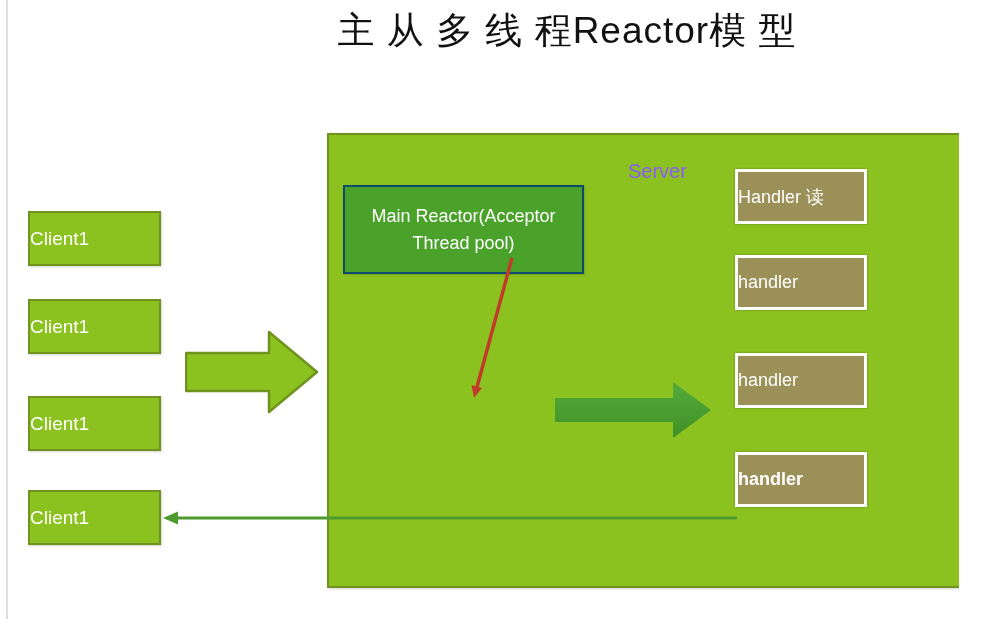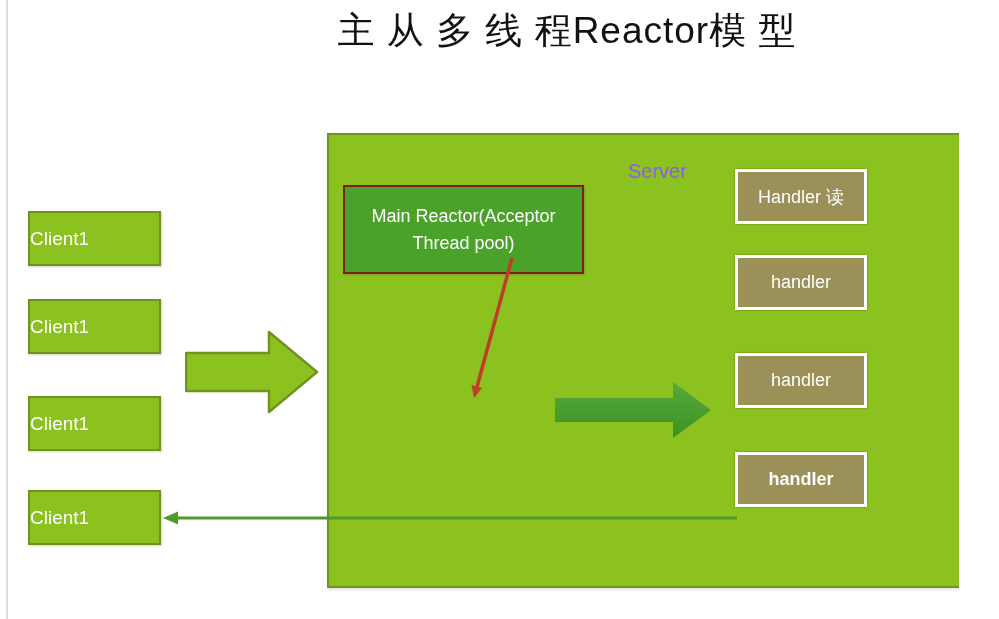--- a/index.html
+++ b/index.html
@@ -12,38 +12,38 @@
     padding-left:135px;box-sizing:border-box;
     font-size:37px;font-weight:500;color:#111;letter-spacing:1px;white-space:nowrap;}
 
   
   .server-panel{position:absolute;left:327px;top:133px;width:661px;height:455px;
     background:#8CC21F;border:2px solid #6F931E;box-sizing:border-box;
     box-shadow:1px 1px 3px rgba(0,0,0,0.18);}
   .server-label{position:absolute;left:628px;top:140px;font-size:20px;color:#8b5cf6;margin-top:20px;}
 
   
-  .reactor-box{position:absolute;background:#4BA22B;border:2px solid #7f1d1d;
+  .reactor-box{position:absolute;background:#4BA22B;border:2px solid #0c4a6e;
     box-sizing:border-box;color:#fff;font-size:18px;line-height:1.45;
     display:flex;align-items:center;text-align:center;
     padding:4px 8px;box-shadow:1px 1px 2px rgba(0,0,0,0.18);}
   .main-reactor{left:343px;top:185px;width:241px;height:89px;}
   .sub-reactor{left:342px;top:353px;width:185px;height:114px;}
 
   
   .client-box{position:absolute;left:28px;width:133px;height:55px;
     background:#8CC21F;border:2px solid #6F931E;box-sizing:border-box;
     color:#fff;font-size:19px;display:flex;align-items:center;justify-content:flex-start;
     box-shadow:1px 1px 2px rgba(0,0,0,0.18);}
   .client-1{top:211px;} .client-2{top:299px;} .client-3{top:396px;} .client-4{top:490px;}
 
   
   .handler-box{position:absolute;left:735px;width:132px;height:55px;
     background:#9C9059;border:3px solid #ffffff;box-sizing:border-box;
-    color:#fff;font-size:18px;display:flex;align-items:center;justify-content:center;
+    color:#fff;font-size:18px;display:flex;align-items:center;
     box-shadow:0 0 2px rgba(0,0,0,0.35);}
   .handler-1{top:169px;} .handler-2{top:255px;} .handler-3{top:353px;} .handler-4{top:452px;}
   .handler-4{font-weight:bold;}
 
   .arrow-svg{position:absolute;pointer-events:none;}
   .overlay-svg{position:absolute;left:0;top:0;width:999px;height:619px;pointer-events:none;}
 </style>
 </head>
 <body>
 

